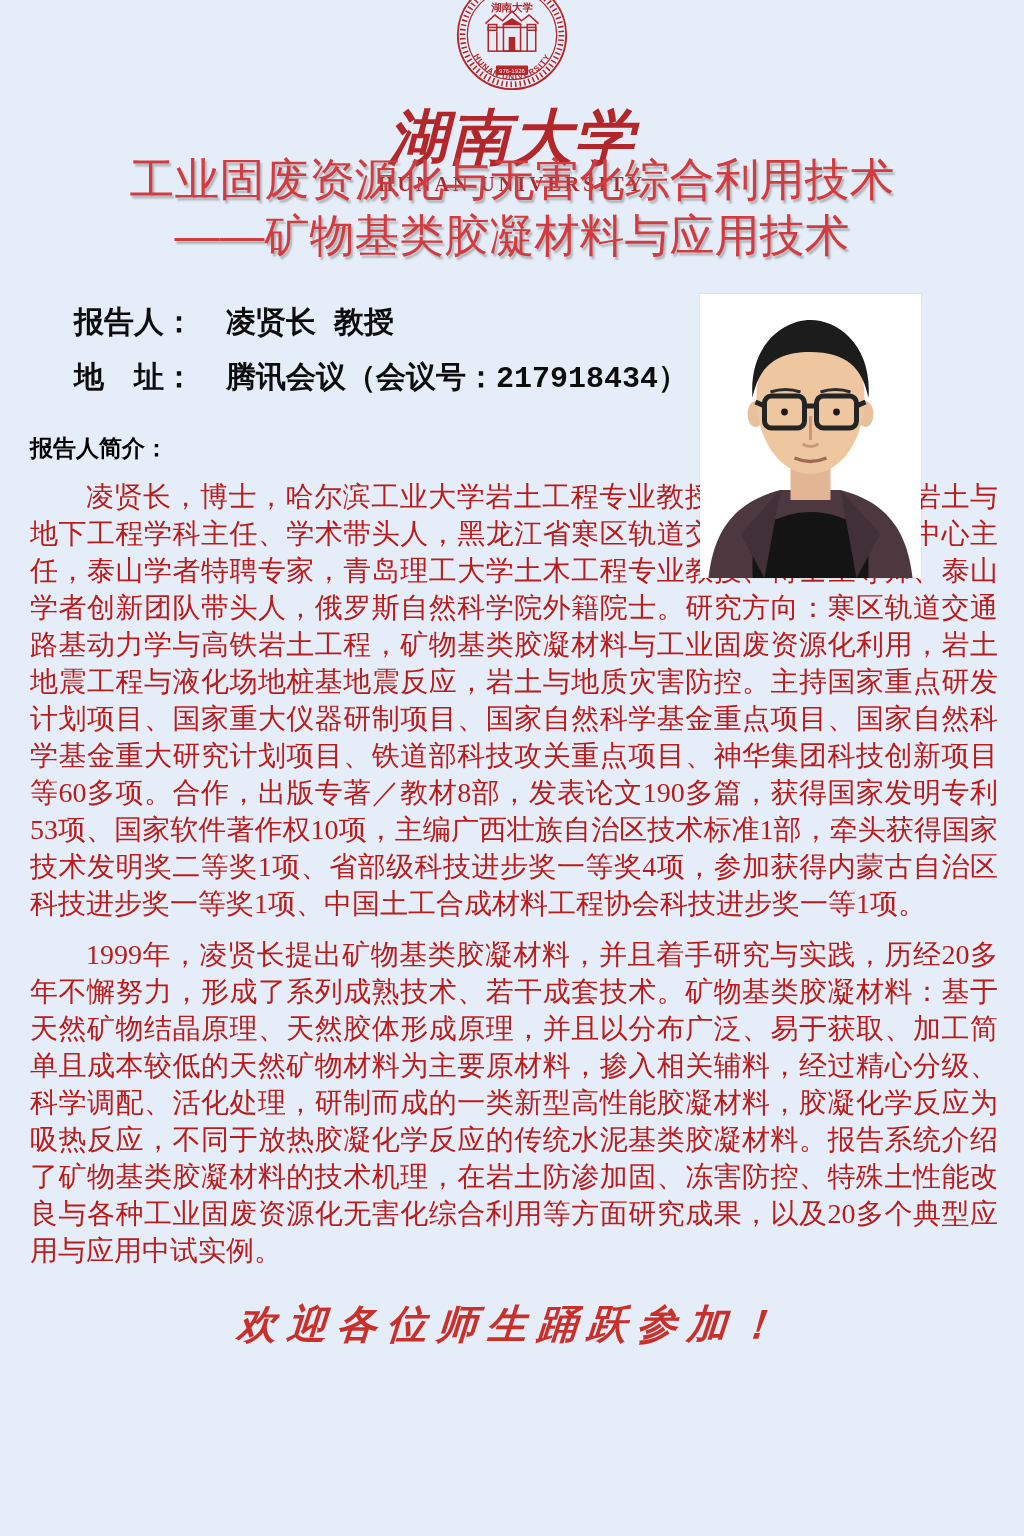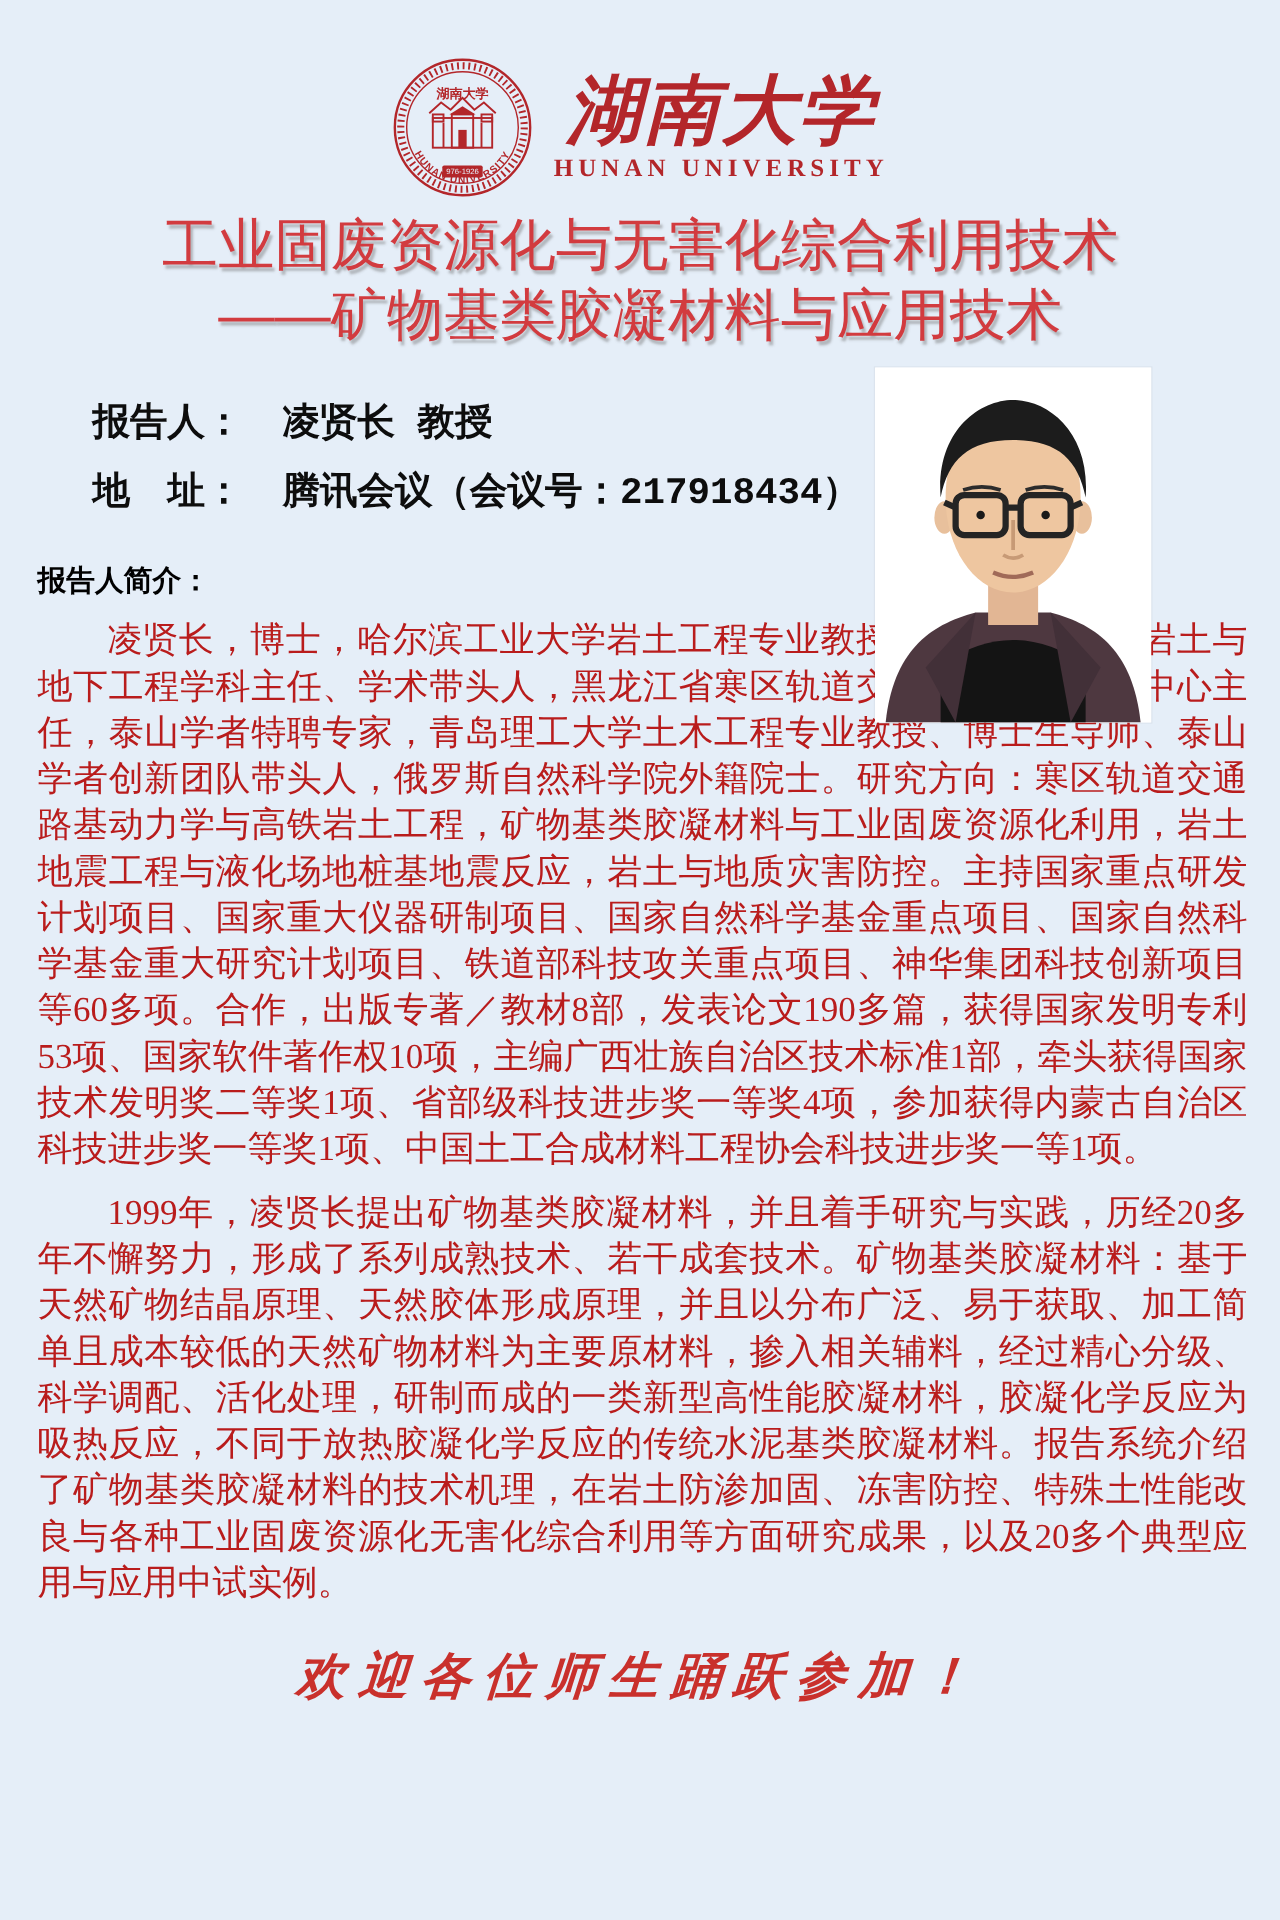--- a/index.html
+++ b/index.html
@@ -7,21 +7,21 @@
     position:relative;
     width:1024px;height:1536px;
     background:#e5eef8;
     overflow:hidden;
     font-family:"Liberation Sans", sans-serif;
     color:#0d0d0d;
   }
   
   .logo-row{
     display:flex;justify-content:center;align-items:center;
-    gap:16px;padding-top:42px;height:120px;
+    gap:16px;padding-top:26px;height:120px;flex-direction:column;
   }
   .seal{width:114px;height:114px;flex:0 0 auto;}
   .logo-text{display:flex;flex-direction:column;align-items:center;line-height:1;}
   .uni-zh{
     font-family:"Liberation Serif", serif;
     font-style:italic;font-weight:bold;
     font-size:60px;color:#b3262a;letter-spacing:2px;
   }
   .uni-en{
     font-family:"Liberation Serif", serif;

